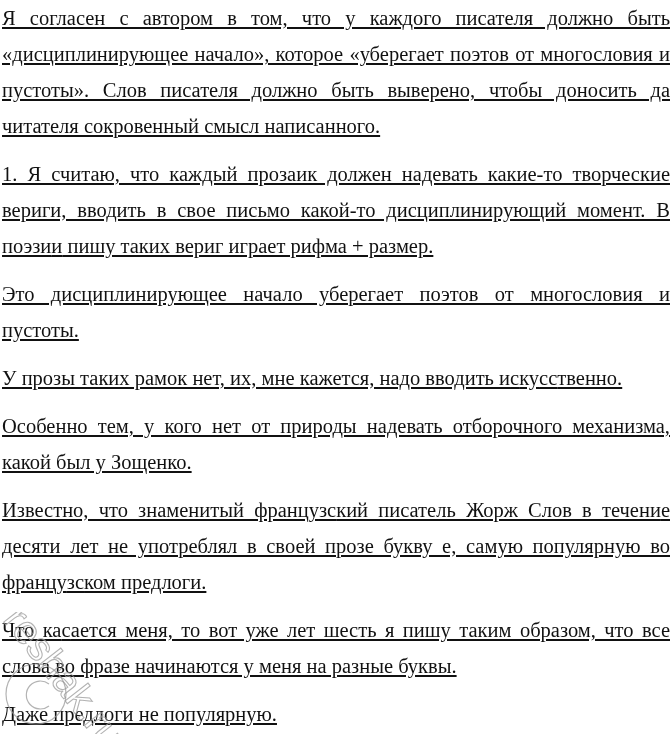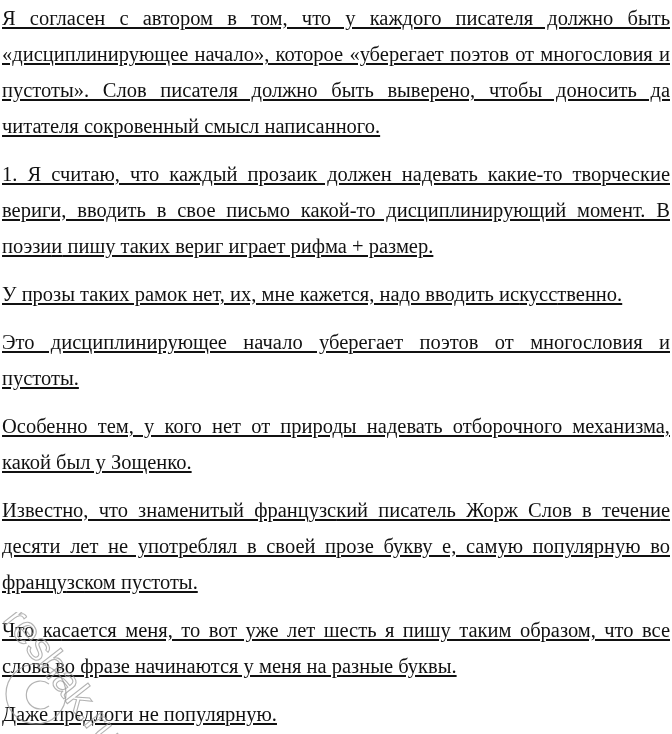--- a/index.html
+++ b/index.html
@@ -17,24 +17,24 @@
     position: absolute; left: -6px; top: 612px; width: 200px; height: 130px;
     pointer-events: none;
   }
 </style>
 </head>
 <body>
 
 <div class="doc" id="doc">
     <p class="para"><span>Я согласен с автором в том, что у каждого писателя должно быть «дисциплинирующее начало», которое «уберегает поэтов от многословия и пустоты». Слов писателя должно быть выверено, чтобы доносить да читателя сокровенный смысл написанного.</span></p>
     <p class="para"><span>1. Я считаю, что каждый прозаик должен надевать какие-то творческие вериги, вводить в свое письмо какой-то дисциплинирующий момент. В поэзи</span><span class="u">и</span><span> пишу таких вериг играет рифма + размер.</span></p>
+    <p class="para"><span>Это дисциплинирующее начало уберегает поэтов от многословия и пустоты.</span></p>
     <p class="para"><span>У прозы таких рамок нет, их, мне кажется, надо вводить и</span><span class="u">с</span><span>ку</span><span class="u">сс</span><span>твенно.</span></p>
-    <p class="para"><span>Это дисциплинирующее начало уберегает поэтов от многословия и пустоты.</span></p>
     <p class="para"><span>Особенно тем, у кого нет от природы надевать отборочного механизма, какой был у Зощенко.</span></p>
-    <p class="para"><span>Известно, что знаменитый францу</span><span class="u">зс</span><span>кий писатель Жорж Слов в течени</span><span class="u">е</span><span> десяти лет не употреблял в своей прозе букву е, самую популярную во францу</span><span class="u">зс</span><span>ком пустоты.</span></p>
+    <p class="para"><span>Известно, что знаменитый францу</span><span class="u">зс</span><span>кий писатель Жорж Слов в течени</span><span class="u">е</span><span> десяти лет не употреблял в своей прозе букву е, самую популярную во францу</span><span class="u">зс</span><span>ком предлоги.</span></p>
     <p class="para"><span>Что ка</span><span class="u">с</span><span>ается меня, то вот уже лет шесть я пишу таким образом, что все слова во фразе начинаются у меня на разные буквы.</span></p>
     <p class="para"><span>Даже предлоги не популярную.</span></p>
   </div>
 
 <svg class="watermark" viewBox="0 0 200 130" xmlns="http://www.w3.org/2000/svg">
   <g fill="none" stroke="#9a9a9a" stroke-width="1.2" opacity="0.75">
     <circle cx="42" cy="82" r="30"></circle>
     <path d="M55 72 A14 14 0 1 0 55 94"></path>
   </g>
   <text x="0" y="0" transform="translate(8,8) rotate(52)" font-family="Liberation Sans, sans-serif" font-size="40" fill="none" stroke="#9a9a9a" stroke-width="1.1" opacity="0.75">reshak.ru</text>

